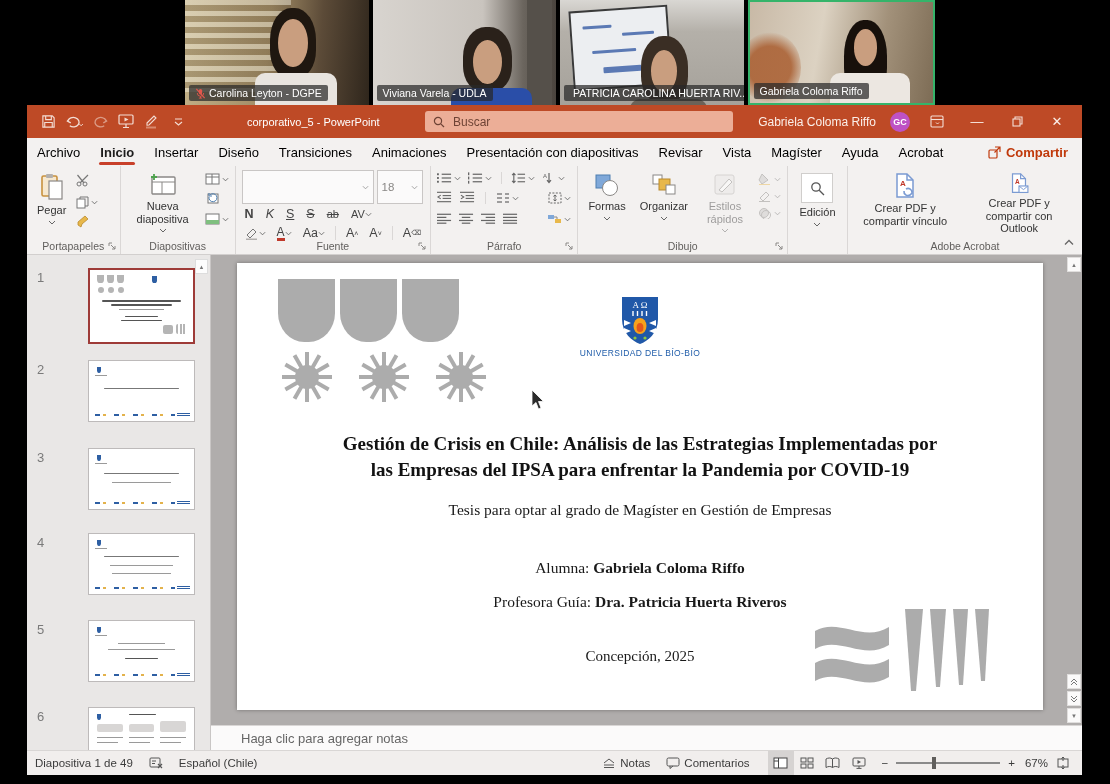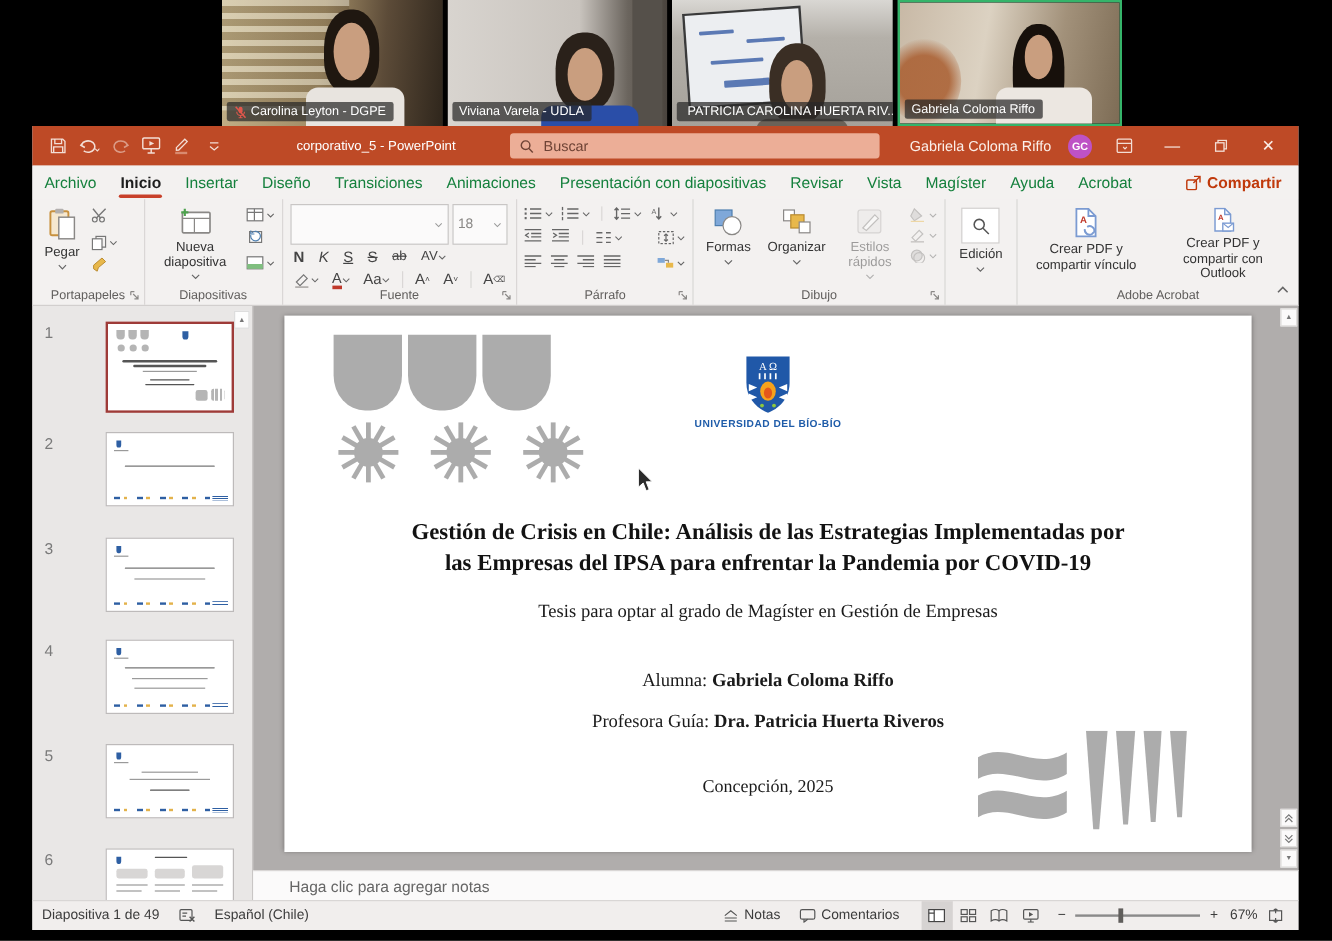--- a/index.html
+++ b/index.html
@@ -45,21 +45,21 @@
   .searchbox input{background:transparent;border:none;outline:none;font-size:12px;color:#5B3327;width:220px;font-family:"Liberation Sans",sans-serif;}
   .searchbox input::placeholder{color:#6E4335;opacity:1;}
   .tb-right{position:absolute;right:0;top:0;height:33px;display:flex;align-items:center;gap:14px;padding-right:12px;}
   .tb-user{font-size:12px;}
   .avatar{width:20px;height:20px;border-radius:50%;background:#BE52C5;color:#fff;font-size:9px;font-weight:bold;
      display:flex;align-items:center;justify-content:center;}
   .winbtn{width:26px;height:24px;display:flex;align-items:center;justify-content:center;font-size:13px;color:#FBEFE9;}
 
   
   .tabsrow{position:absolute;left:0;top:33px;width:100%;height:28px;background:#F3F1F0;display:flex;align-items:center;}
-  .tab{font-size:13px;color:#15803d;padding:0 10px;height:100%;display:flex;align-items:center;position:relative;white-space:nowrap;}
+  .tab{font-size:13px;color:#000000;padding:0 10px;height:100%;display:flex;align-items:center;position:relative;white-space:nowrap;}
   .tab.active{font-weight:bold;color:#1d1d1d;}
   .tab.active:after{content:"";position:absolute;left:9px;right:9px;bottom:1px;height:3px;background:#C8402A;border-radius:2px;}
   .share-btn{margin-left:auto;margin-right:14px;display:flex;align-items:center;gap:5px;color:#C0390B;font-size:13px;font-weight:bold;}
 
   
   .ribbon{position:absolute;left:0;top:61px;width:100%;height:89px;background:#F3F1F0;border-bottom:1px solid #D2CFCE;
      display:flex;align-items:stretch;box-sizing:border-box;}
   .rgroup{position:relative;border-right:1px solid #DAD7D6;padding:4px 6px 16px 6px;display:flex;gap:6px;}
   .glabel{position:absolute;bottom:2px;left:0;right:0;text-align:center;font-size:10.5px;color:#605E5C;white-space:nowrap;}
   .launcher{position:absolute;bottom:3px;right:3px;width:9px;height:9px;}
@@ -101,21 +101,21 @@
   .slide{position:absolute;left:26px;top:8px;width:806px;height:447px;background:#fff;box-shadow:0 0 4px rgba(0,0,0,.35);}
   .vscroll{position:absolute;right:1px;top:2px;width:14px;height:466px;}
   .vbtn{position:absolute;left:0;width:14px;height:15px;background:#FBFAFA;border:1px solid #E0DEDD;box-sizing:border-box;
      display:flex;align-items:center;justify-content:center;font-size:6px;color:#777;}
 
   
   .shield{position:absolute;background:#ACACAC;border-radius:0 0 46% 46%;width:57px;height:63px;top:16px;}
   .slide-title{position:absolute;left:0;width:100%;text-align:center;font-family:"Liberation Serif",serif;
      font-weight:bold;font-size:19px;color:#121212;line-height:1.38;}
   .slide-sub{position:absolute;left:0;width:100%;text-align:center;font-family:"Liberation Serif",serif;font-size:15.5px;color:#1a1a1a;}
-  .uni-name{position:absolute;text-align:center;font-size:8.5px;font-weight:bold;color:#1F5CA9;letter-spacing:.4px;width:200px;}
+  .uni-name{position:absolute;text-align:center;font-size:8.5px;font-weight:normal;color:#1F5CA9;letter-spacing:.4px;width:200px;}
 
   .notesbar{position:absolute;left:184px;top:620px;width:871px;height:25px;background:#FBFAFA;border-top:1px solid #D9D6D5;
      display:flex;align-items:center;box-sizing:border-box;}
   .notesbar span{margin-left:30px;font-size:13px;color:#666;}
 
   .statusbar{position:absolute;left:0;top:645px;width:100%;height:25px;background:#F1EEED;border-top:1px solid #D9D6D5;
      display:flex;align-items:center;font-size:11.5px;color:#3b3b3b;box-sizing:border-box;}
   .sb-item{display:flex;align-items:center;gap:4px;padding:0 8px;height:100%;}
   .viewbtn{width:26px;height:100%;display:flex;align-items:center;justify-content:center;}
   .viewbtn.sel{background:#D6D3D2;}

